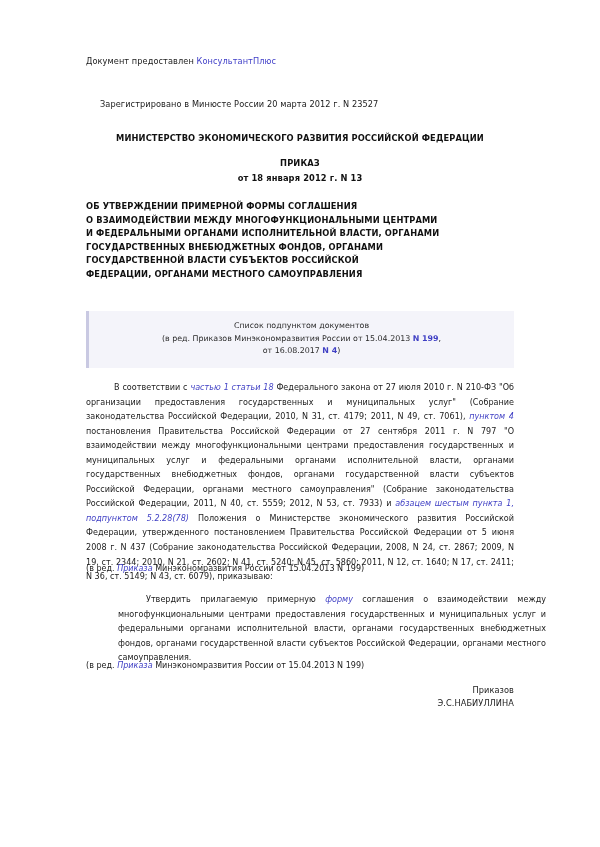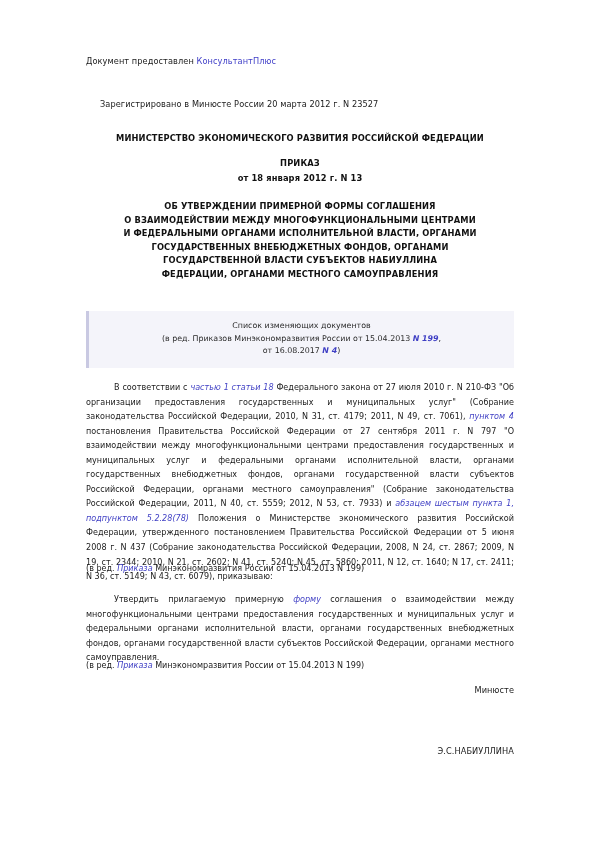--- a/index.html
+++ b/index.html
@@ -67,21 +67,20 @@
   }
   #ministry-line { top: 133px; }
   #order-word    { top: 158px; }
   #order-date    { top: 173px; }
 
   #subject-title {
     position: absolute;
     left: 86px;
     width: 428px;
     top: 200px;
-    text-align: center;
     font-weight: bold;
     font-size: 8.3px;
     line-height: 13.5px;
     letter-spacing: 0.015em;
     color: #111111;
   }
   #subject-title div { white-space: nowrap; }
 
   
   .amend-box {
@@ -103,21 +102,20 @@
     color: #3f3fc4;
     text-decoration: none;
     cursor: pointer;
     font-style: italic;
   }
   .lnk-b {
     color: #3f3fc4;
     font-weight: bold;
     text-decoration: none;
     cursor: pointer;
-    font-style: italic;
   }
 
   
   .para {
     position: absolute;
     left: 86px;
     width: 428px;
     text-align: justify;
     text-justify: inter-word;
     font-size: 8.05px;
@@ -131,21 +129,21 @@
   #note-1 {
     position: absolute;
     left: 86px;
     top: 562px;
     width: 428px;
     font-size: 8.05px;
     line-height: 14.55px;
     color: #1a1a1a;
   }
 
-  #para-2 { top: 593px; }
+  #para-2 { top: 593px; margin-left: 32px; }
   #note-2 {
     position: absolute;
     left: 86px;
     top: 659px;
     width: 428px;
     font-size: 8.05px;
     line-height: 14.55px;
     color: #1a1a1a;
   }
 
@@ -154,21 +152,21 @@
     position: absolute;
     left: 86px;
     width: 428px;
     text-align: right;
     font-size: 8.2px;
     line-height: 13px;
     color: #1a1a1a;
     letter-spacing: 0.01em;
   }
   #sign-role { top: 684px; }
-  #sign-name { top: 697px; margin-top: 48px; }
+  #sign-name { top: 697px; }
 </style>
 </head>
 <body>
 
 <div class="page">
 
   <div class="provided-line">
     <span>Документ предоставлен </span><span class="brand">КонсультантПлюс</span>
   </div>
 
@@ -176,42 +174,42 @@
 
   <div class="title-block" id="ministry-line">МИНИСТЕРСТВО ЭКОНОМИЧЕСКОГО РАЗВИТИЯ РОССИЙСКОЙ ФЕДЕРАЦИИ</div>
   <div class="title-block" id="order-word">ПРИКАЗ</div>
   <div class="title-block" id="order-date">от 18 января 2012 г. N 13</div>
 
   <div id="subject-title">
     <div>ОБ УТВЕРЖДЕНИИ ПРИМЕРНОЙ ФОРМЫ СОГЛАШЕНИЯ</div>
     <div>О ВЗАИМОДЕЙСТВИИ МЕЖДУ МНОГОФУНКЦИОНАЛЬНЫМИ ЦЕНТРАМИ</div>
     <div>И ФЕДЕРАЛЬНЫМИ ОРГАНАМИ ИСПОЛНИТЕЛЬНОЙ ВЛАСТИ, ОРГАНАМИ</div>
     <div>ГОСУДАРСТВЕННЫХ ВНЕБЮДЖЕТНЫХ ФОНДОВ, ОРГАНАМИ</div>
-    <div>ГОСУДАРСТВЕННОЙ ВЛАСТИ СУБЪЕКТОВ НАБИУЛЛИНА</div>
+    <div>ГОСУДАРСТВЕННОЙ ВЛАСТИ СУБЪЕКТОВ РОССИЙСКОЙ</div>
     <div>ФЕДЕРАЦИИ, ОРГАНАМИ МЕСТНОГО САМОУПРАВЛЕНИЯ</div>
   </div>
 
   <div class="amend-box">
-    <span class="ab-line">Список изменяющих документов</span>
+    <span class="ab-line">Список подпунктом документов</span>
     <span class="ab-line"><span>(в ред. Приказов Минэкономразвития России от 15.04.2013 </span><span class="lnk-b">N 199</span><span>,</span></span>
     <span class="ab-line"><span>от 16.08.2017 </span><span class="lnk-b">N 4</span><span>)</span></span>
   </div>
 
   <div class="para" id="para-1">
     <span class="indent"></span><span>В соответствии с </span><span class="lnk">частью 1 статьи 18</span><span> Федерального закона от 27 июля 2010 г. N 210-ФЗ "Об организации предоставления государственных и муниципальных услуг" (Собрание законодательства Российской Федерации, 2010, N 31, ст. 4179; 2011, N 49, ст. 7061), </span><span class="lnk">пунктом 4</span><span> постановления Правительства Российской Федерации от 27 сентября 2011 г. N 797 "О взаимодействии между многофункциональными центрами предоставления государственных и муниципальных услуг и федеральными органами исполнительной власти, органами государственных внебюджетных фондов, органами государственной власти субъектов Российской Федерации, органами местного самоуправления" (Собрание законодательства Российской Федерации, 2011, N 40, ст. 5559; 2012, N 53, ст. 7933) и </span><span class="lnk">абзацем шестым пункта 1, подпунктом 5.2.28(78)</span><span> Положения о Министерстве экономического развития Российской Федерации, утвержденного постановлением Правительства Российской Федерации от 5 июня 2008 г. N 437 (Собрание законодательства Российской Федерации, 2008, N 24, ст. 2867; 2009, N 19, ст. 2344; 2010, N 21, ст. 2602; N 41, ст. 5240; N 45, ст. 5860; 2011, N 12, ст. 1640; N 17, ст. 2411; N 36, ст. 5149; N 43, ст. 6079), приказываю:</span>
   </div>
 
   <div id="note-1">
     <span>(в ред. </span><span class="lnk">Приказа</span><span> Минэкономразвития России от 15.04.2013 N 199)</span>
   </div>
 
   <div class="para" id="para-2">
     <span class="indent"></span><span>Утвердить прилагаемую примерную </span><span class="lnk">форму</span><span> соглашения о взаимодействии между многофункциональными центрами предоставления государственных и муниципальных услуг и федеральными органами исполнительной власти, органами государственных внебюджетных фондов, органами государственной власти субъектов Российской Федерации, органами местного самоуправления.</span>
   </div>
 
   <div id="note-2">
     <span>(в ред. </span><span class="lnk">Приказа</span><span> Минэкономразвития России от 15.04.2013 N 199)</span>
   </div>
 
-  <div class="signature" id="sign-role">Минюсте</div>
+  <div class="signature" id="sign-role">Приказов</div>
   <div class="signature" id="sign-name">Э.С.НАБИУЛЛИНА</div>
 
 </div>
 
 </body></html>

